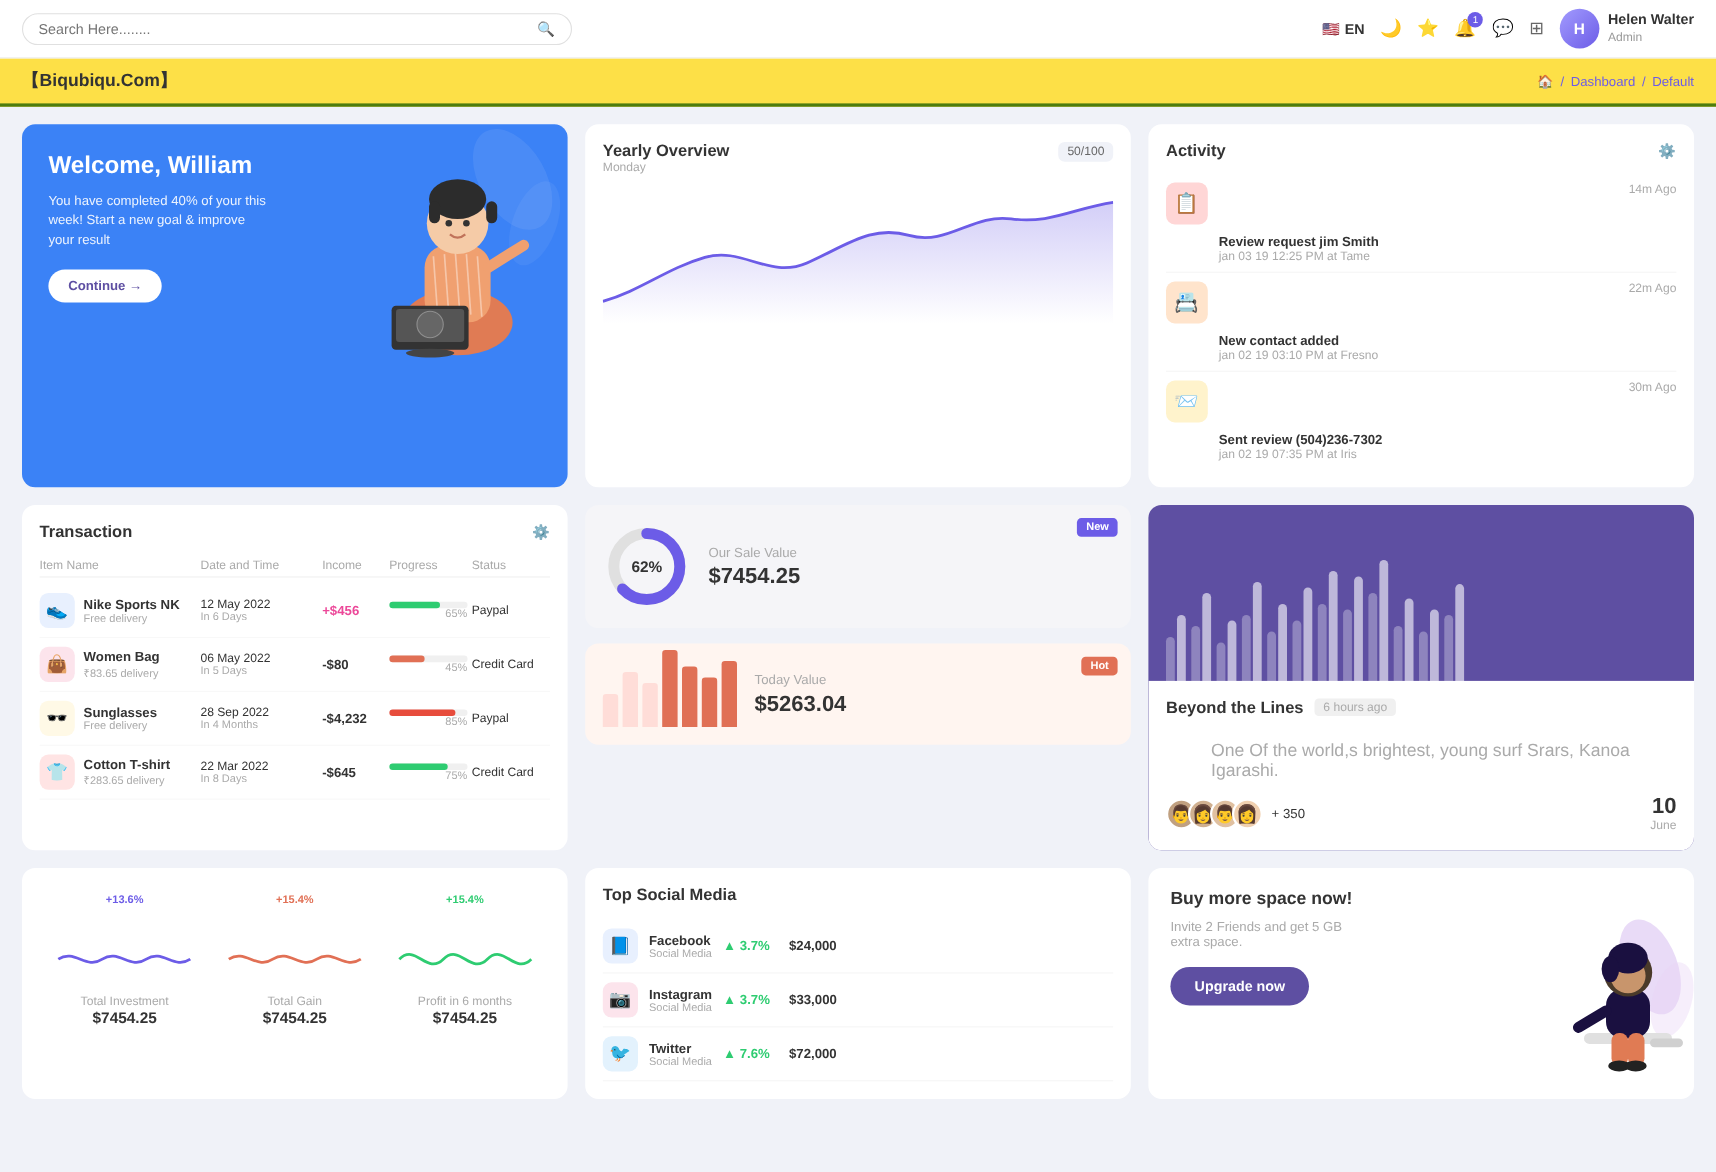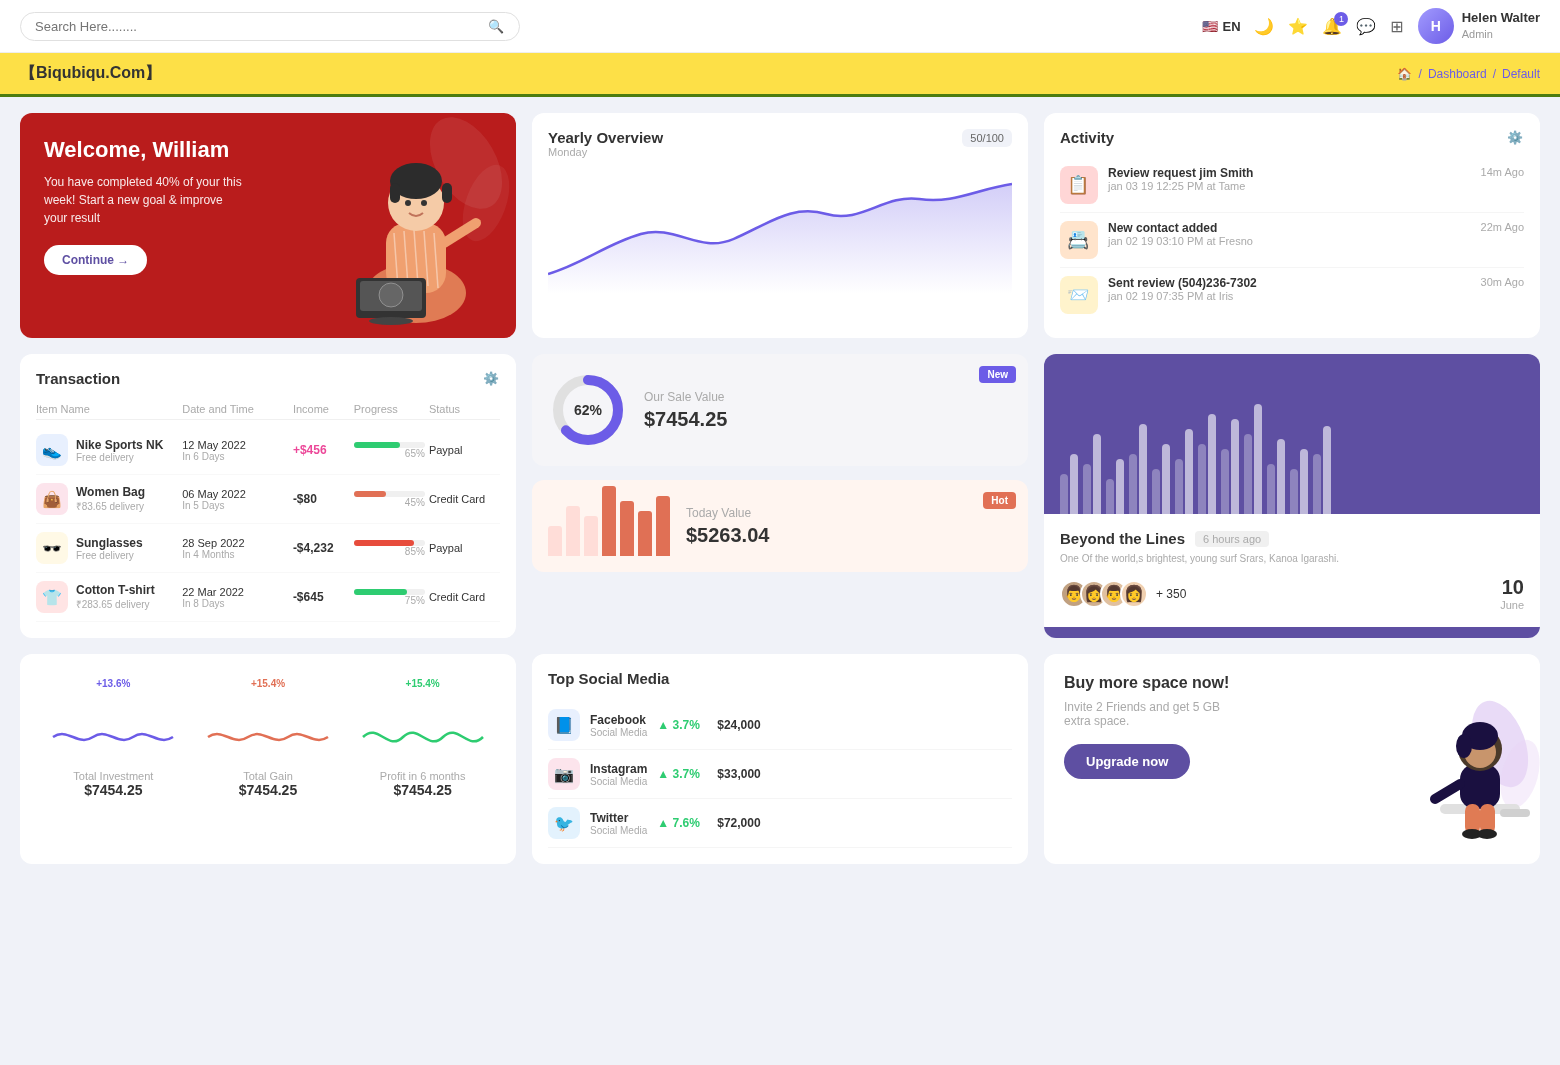--- a/index.html
+++ b/index.html
@@ -49,21 +49,21 @@
     .breadcrumb span { color: #6c5ce7; }
 
     
     .main-content { padding: 16px 20px; display: grid; grid-template-columns: 1fr 1fr 1fr; gap: 16px; }
 
     
     .card { background: #fff; border-radius: 12px; padding: 16px; }
 
     
     .welcome-card {
-      background: #b91c1c; border-radius: 12px; padding: 24px;
+      background: #3b82f6; border-radius: 12px; padding: 24px;
       color: #fff; position: relative; overflow: hidden;
       grid-column: 1; grid-row: 1;
     }
     .welcome-card h2 { font-size: 22px; font-weight: 800; margin-bottom: 10px; }
     .welcome-card p { font-size: 12px; opacity: 0.9; line-height: 1.5; margin-bottom: 18px; max-width: 200px; }
     .continue-btn {
       background: #fff; color: #5e4fa2; border: none; border-radius: 20px;
       padding: 8px 18px; font-size: 12px; font-weight: 700; cursor: pointer;
     }
     .welcome-illustration {
@@ -85,21 +85,21 @@
     .activity-item:last-child { border-bottom: none; }
     .activity-thumb {
       width: 38px; height: 38px; border-radius: 8px; flex-shrink: 0;
       object-fit: cover; display: flex; align-items: center; justify-content: center;
       font-size: 18px; overflow: hidden;
     }
     .activity-thumb.pink { background: #ffd6d6; }
     .activity-thumb.peach { background: #ffe4cc; }
     .activity-thumb.gold { background: #fff3cc; }
     .activity-info { flex: 1; }
-    .activity-info .title { font-size: 12px; font-weight: 700; }
+    .activity-info .title { font-size: 12px; font-weight: 700; margin-top: 47px; }
     .activity-info .sub { font-size: 11px; color: #aaa; }
     .activity-time { font-size: 11px; color: #aaa; white-space: nowrap; }
 
     
     .transaction-card { grid-column: 1; grid-row: 2; }
     .transaction-header { display: flex; justify-content: space-between; align-items: center; margin-bottom: 12px; }
     .transaction-title { font-size: 15px; font-weight: 700; }
     .col-headers { display: grid; grid-template-columns: 2fr 1.5fr 0.8fr 1fr 1fr; gap: 4px; font-size: 11px; color: #aaa; padding: 4px 0; border-bottom: 1px solid #f0f0f0; margin-bottom: 6px; }
     .tx-row { display: grid; grid-template-columns: 2fr 1.5fr 0.8fr 1fr 1fr; gap: 4px; align-items: center; padding: 8px 0; border-bottom: 1px solid #f8f8f8; }
     .tx-item-name { font-size: 12px; font-weight: 600; }
@@ -134,24 +134,24 @@
     .sale-info-value { font-size: 20px; font-weight: 800; color: #333; }
     .bar-chart-mini { display: flex; align-items: flex-end; gap: 4px; height: 60px; }
     .bar-mini { border-radius: 3px 3px 0 0; width: 14px; }
 
     
     .beyond-card { grid-column: 3; grid-row: 2; background: #5e4fa2; border-radius: 12px; overflow: hidden; position: relative; }
     .beyond-chart { height: 160px; display: flex; align-items: flex-end; gap: 5px; padding: 0 16px; padding-top: 16px; }
     .beyond-bar-group { display: flex; align-items: flex-end; gap: 2px; }
     .beyond-bar { border-radius: 4px 4px 0 0; }
     .beyond-content { padding: 16px; background: #fff; }
-    .beyond-title-row { display: flex; align-items: flex-end; gap: 10px; margin-bottom: 6px; }
+    .beyond-title-row { display: flex; align-items: flex-start; gap: 10px; margin-bottom: 22px; }
     .beyond-title { font-size: 15px; font-weight: 700; }
     .beyond-time { font-size: 11px; color: #aaa; background: #f0f0f0; padding: 2px 8px; border-radius: 4px; }
-    .beyond-desc { font-size: 10px; color: #aaa; margin-bottom: 12px; }
+    .beyond-desc { font-size: 16px; color: #aaa; margin-bottom: 12px; margin-left: 41px; }
     .beyond-footer { display: flex; align-items: center; justify-content: space-between; }
     .avatars { display: flex; }
     .av { width: 28px; height: 28px; border-radius: 50%; border: 2px solid #fff; margin-left: -8px; font-size: 16px; display: flex; align-items: center; justify-content: center; background: #ddd; }
     .av:first-child { margin-left: 0; }
     .av-count { font-size: 12px; font-weight: 400; margin-left: 8px; }
     .beyond-date { text-align: right; margin-left: 20px; }
     .beyond-day { font-size: 20px; font-weight: 800; }
     .beyond-month { font-size: 11px; color: #aaa; }
 
     

